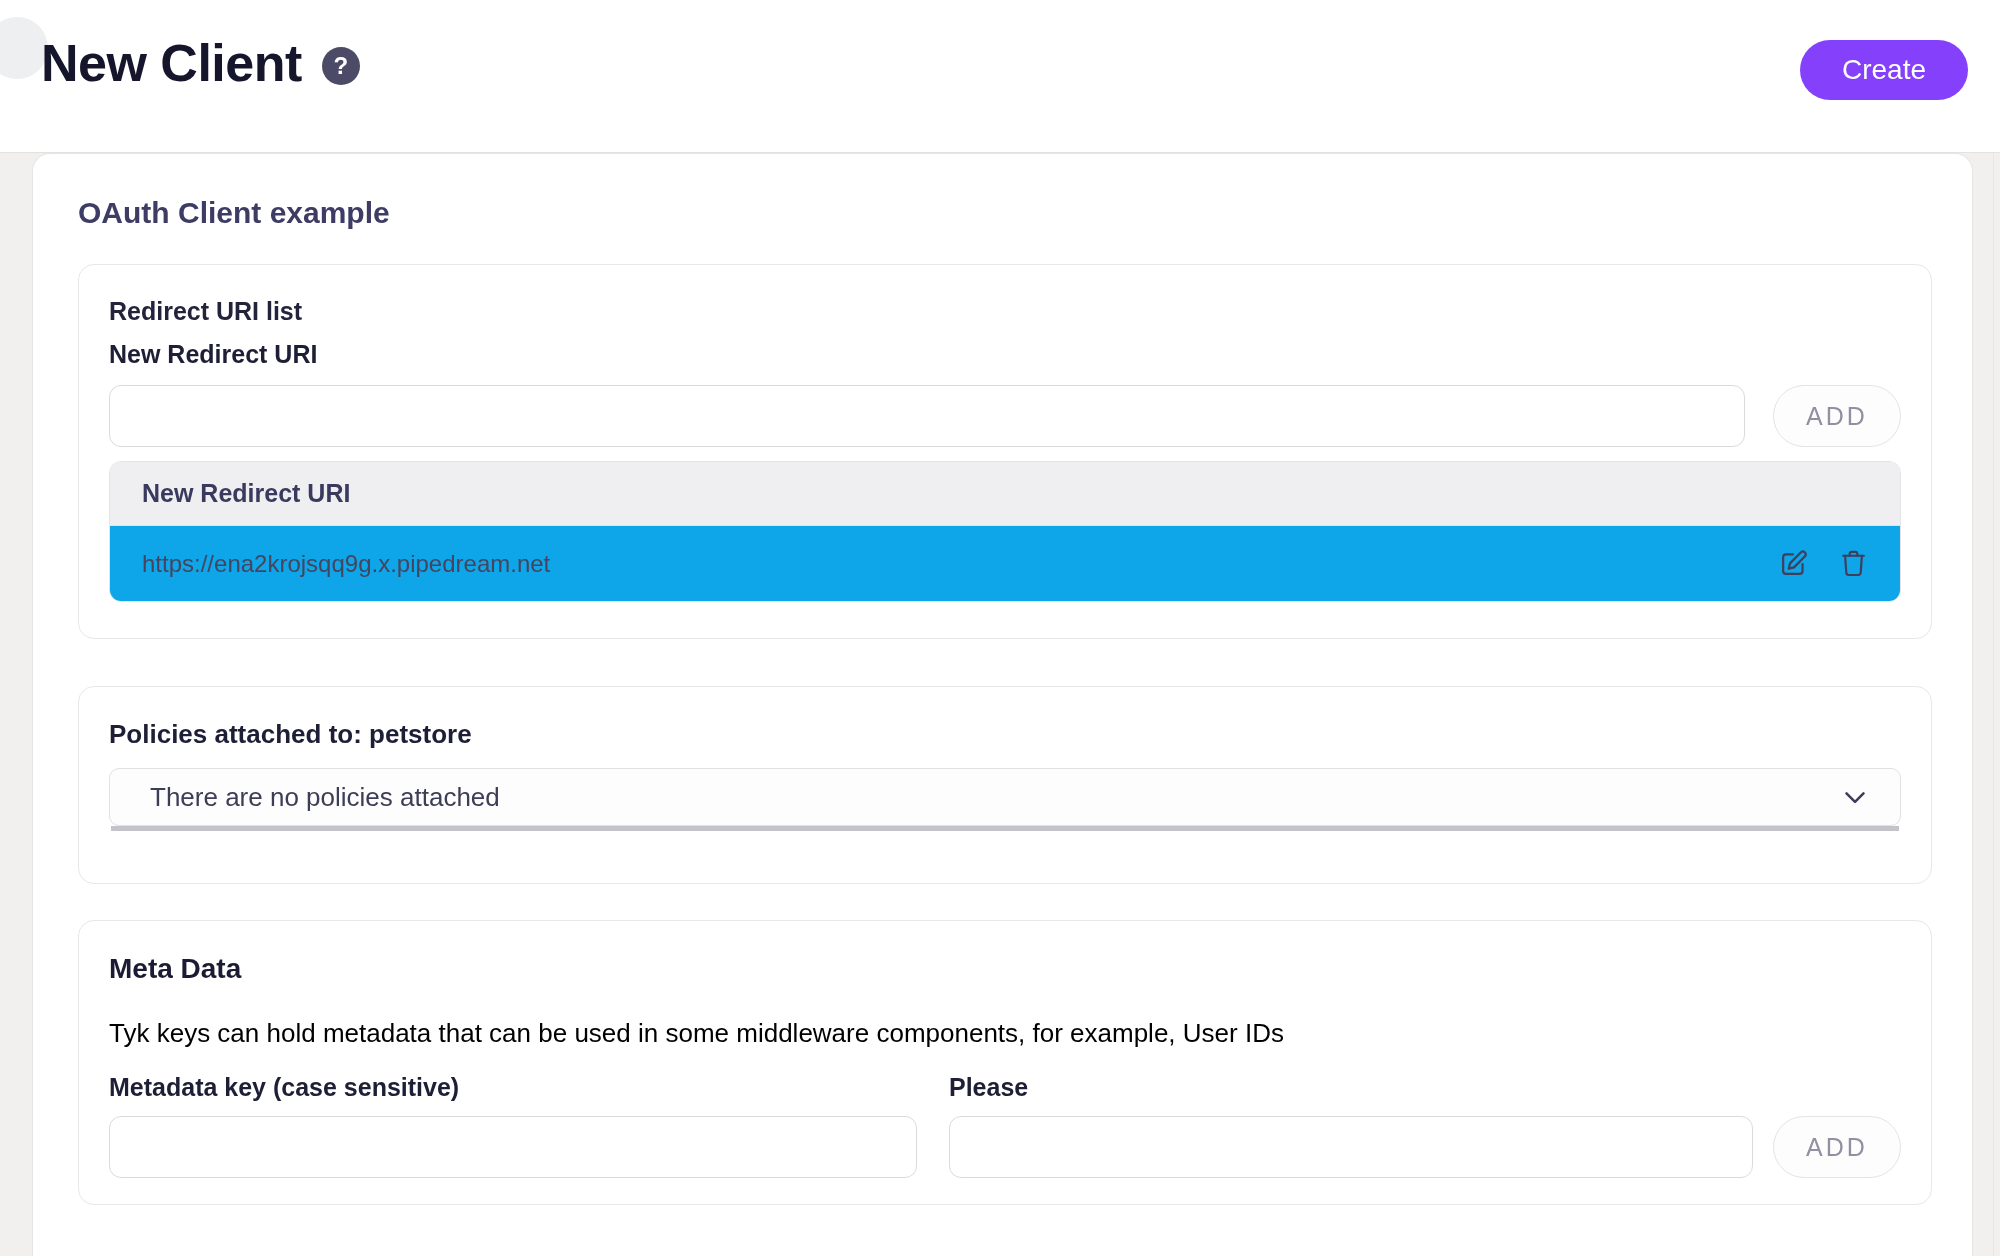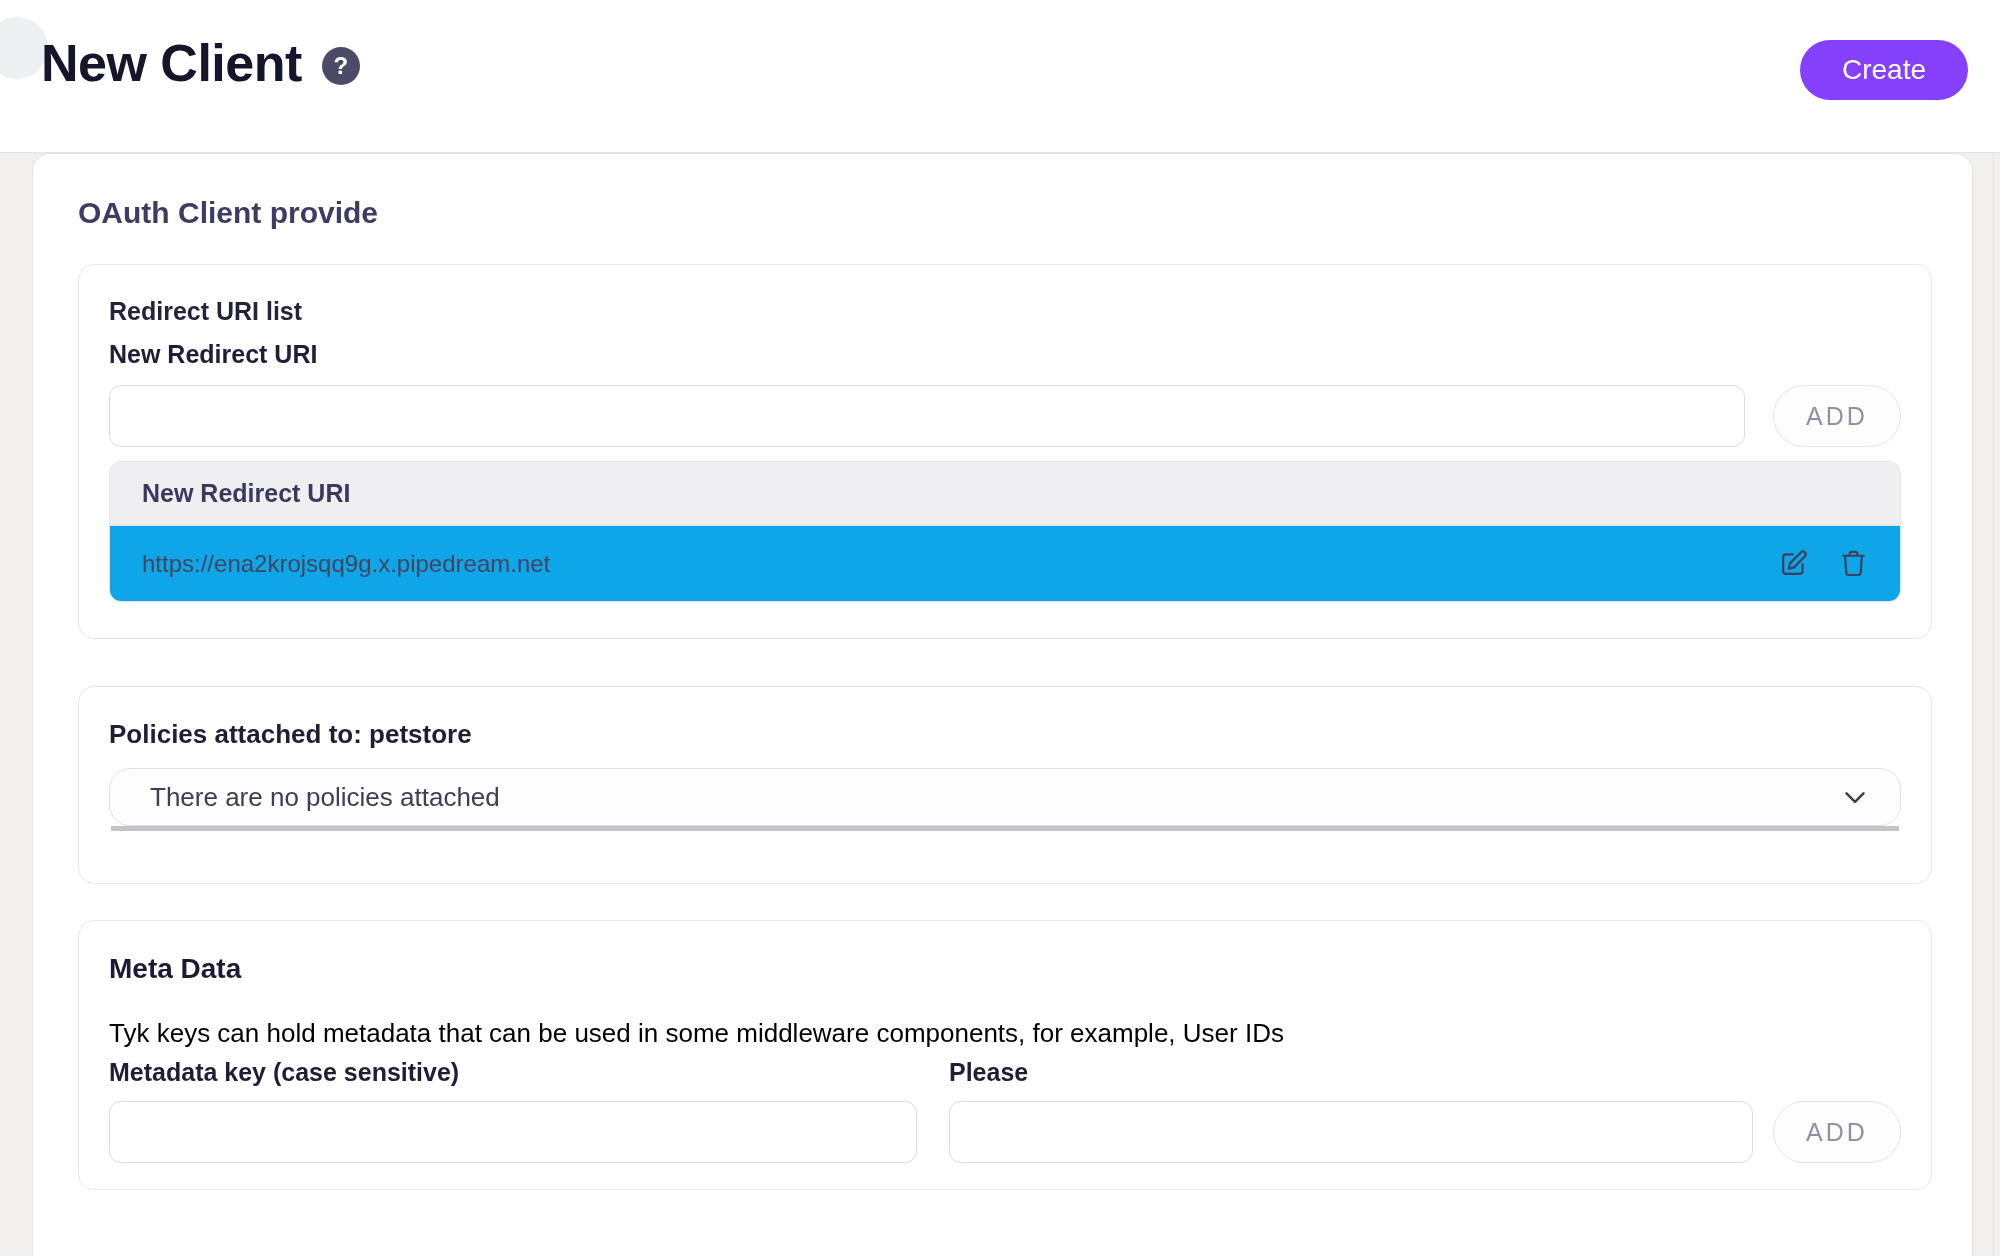--- a/index.html
+++ b/index.html
@@ -155,21 +155,21 @@
     cursor:pointer;
     display:flex; align-items:center; justify-content:center;
   }
   .icon-btn svg { width:31px; height:31px; }
 
   
   .select-wrap { margin-top:18px; }
   .select-box {
     height:58px;
     border:1px solid #e1e1e5;
-    border-radius:21px;
+    border-radius:10px;
     background:#fdfdfe;
     display:flex; align-items:center;
     padding:0 28px 0 40px;
     cursor:pointer;
   }
   .select-value { flex:1; font-size:26px; color:#3d3d56; }
   .select-box svg { width:34px; height:34px; }
   .select-underbar {
     height:5px;
     background:#c3c3c9;
@@ -178,21 +178,21 @@
   .policy-note {
     margin-top:14px;
     padding-left:36px;
     font-size:24px;
     color:#3e3e57;
   }
 
   
   .meta-title { font-size:28px; font-weight:700; color:#1b1b33; }
   .meta-desc  { margin-top:33px; font-size:26px; color:#000000; }
-  .meta-labels { display:flex; margin-top:9px; }
+  .meta-labels { display:flex; margin-top:24px; }
   .meta-label-key { width:840px; }
   .meta-inputs { display:flex; align-items:center; margin-top:14px; }
   .meta-input {
     height:62px;
     border:1px solid #dbdbdf;
     border-radius:12px;
     background:#ffffff;
     font-family:inherit;
     font-size:25px;
     color:#2f2f49;
@@ -211,21 +211,21 @@
   <div class="title-row">
     <span class="page-title">New Client</span>
     <span class="help-badge">?</span>
   </div>
   <button class="create-btn">Create</button>
 </div>
 
 <div class="main">
   <div class="panel">
 
-    <div class="section-heading">OAuth Client provide</div>
+    <div class="section-heading">OAuth Client example</div>
 
     <div class="card card-1">
       <div class="muted-label">Redirect URI list</div>
       <div class="bold-label" style="margin-top:14px;">New Redirect URI</div>
 
       <div class="input-row">
         <input class="text-input" type="text" value="" style="">
         <button class="add-btn">ADD</button>
       </div>
 

